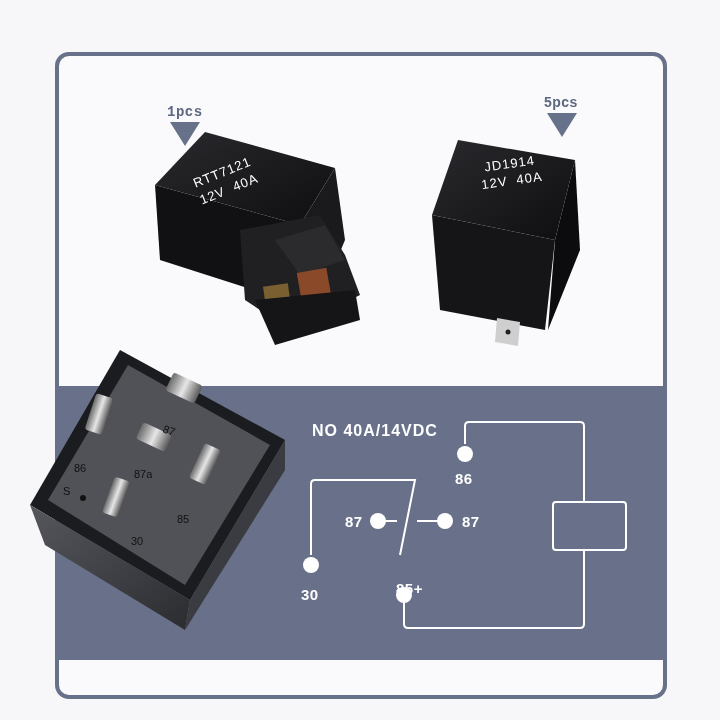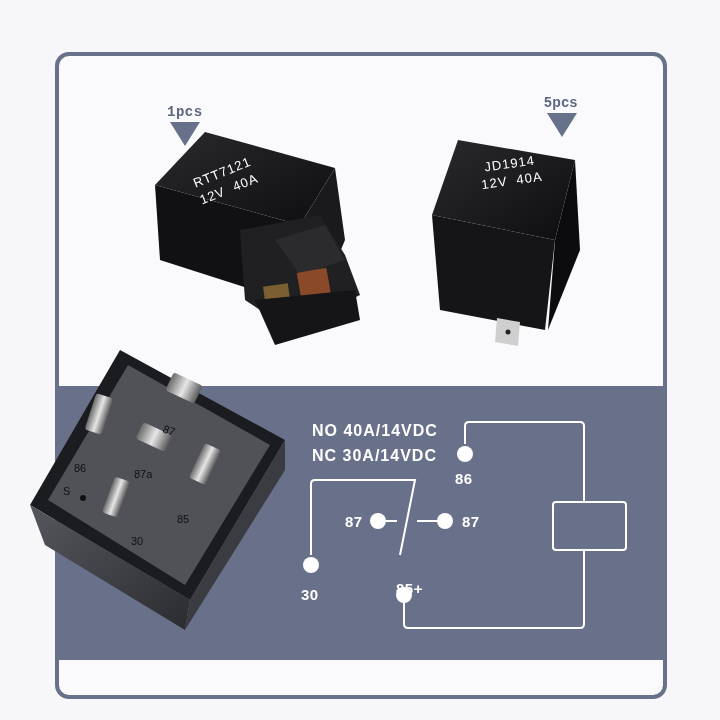--- a/index.html
+++ b/index.html
@@ -108,20 +108,19 @@
   <div style="white-space:pre;">12V  40A</div>
 </div>
 
 <div class="label-qty" style="left:167px;top:104px;font-family:Liberation Mono, monospace;">1pcs</div>
 <div class="arrow" style="left:170px;top:122px;"></div>
 <div class="label-qty" style="left:544px;top:94px;">5pcs</div>
 <div class="arrow" style="left:547px;top:113px;"></div>
 
 <div class="specs" style="left:312px;top:418px;">
   <div>NO 40A/14VDC</div>
-  <div>NC 30A/14VDC</div>
 </div>
 
 <div class="pin-label" style="left:455px;top:470px;">86</div>
 <div class="pin-label" style="left:345px;top:513px;">87</div>
 <div class="pin-label" style="left:462px;top:513px;">87</div>
 <div class="pin-label" style="left:301px;top:586px;">30</div>
 <div class="pin-label" style="left:396px;top:580px;">85+</div>
 
 </body></html>

